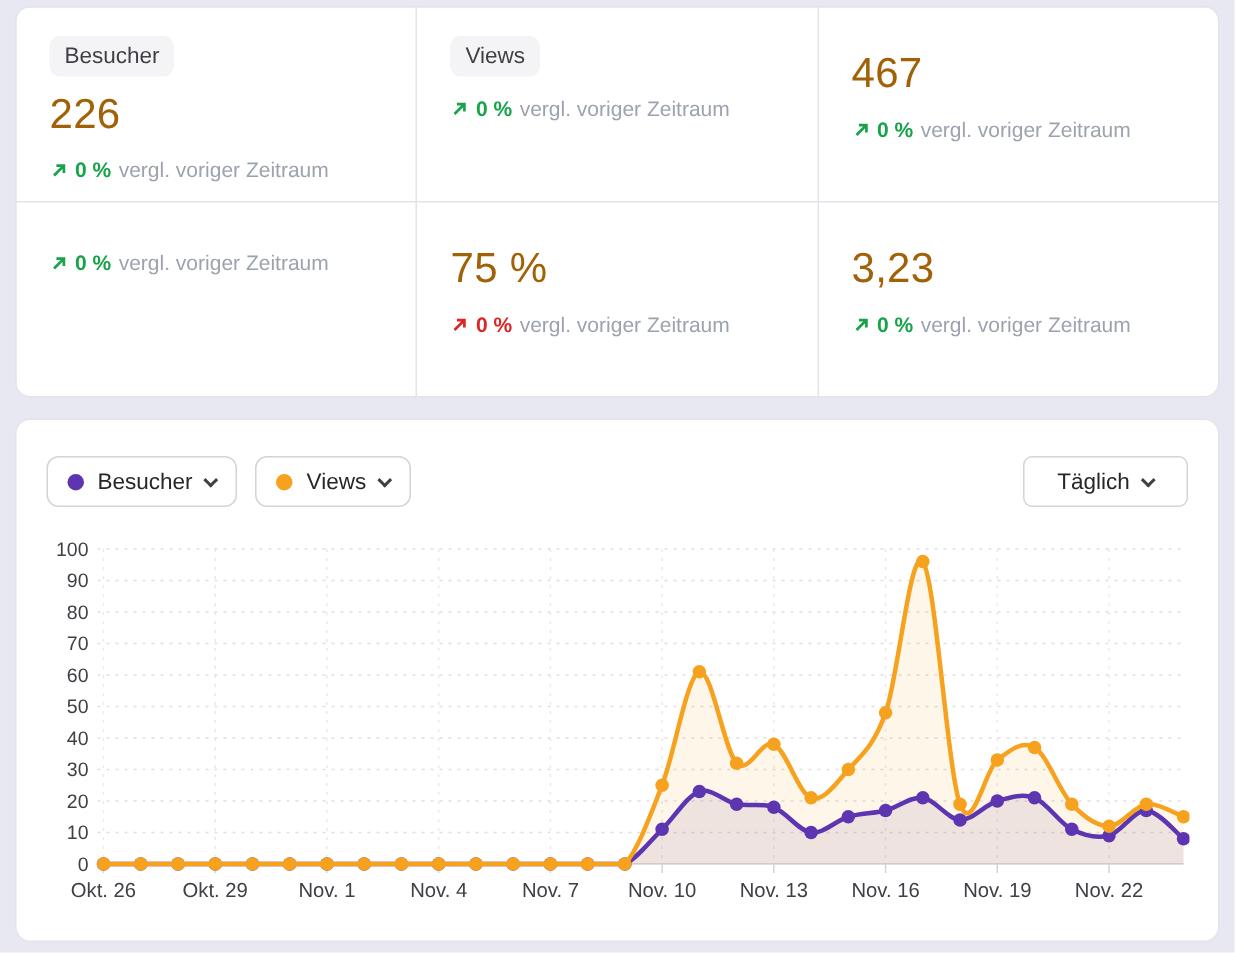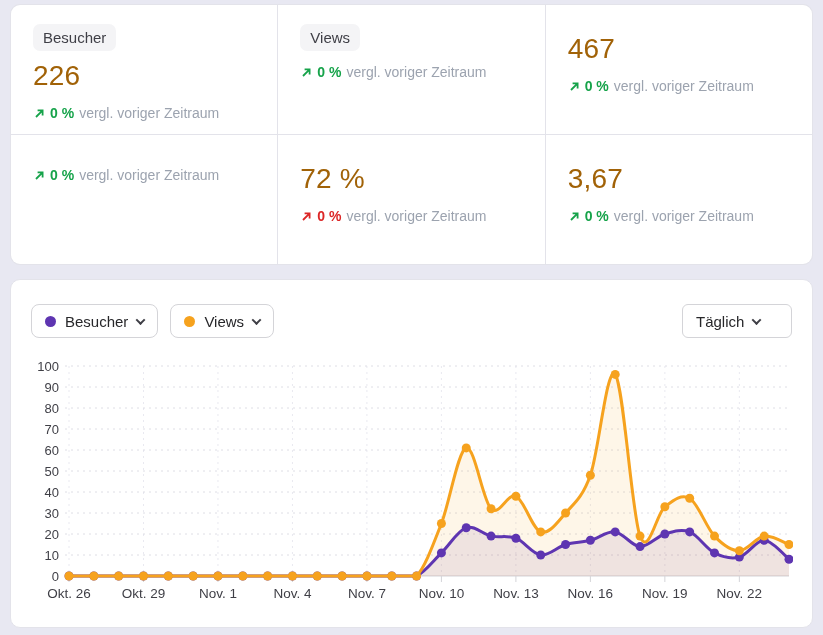--- a/index.html
+++ b/index.html
@@ -67,21 +67,21 @@
     gap: 9px;
     background: #ffffff;
     border: 1px solid #d4d4d8;
     border-radius: 8px;
     padding: 7px 13px;
     font-size: 15px;
     color: #27272a;
     cursor: pointer;
     height: 34px;
   }
-  .interval-select { width: 110px; justify-content: flex-start; border-radius: 6px; margin-left: 11px; }
+  .interval-select { width: 110px; justify-content: center; border-radius: 6px; margin-left: 11px; }
   .legend-dot { width: 11px; height: 11px; border-radius: 50%; flex: 0 0 auto; }
   .chev {
     width: 7px; height: 7px;
     border-right: 2px solid #3f3f46;
     border-bottom: 2px solid #3f3f46;
     transform: rotate(45deg) translate(-1px,-1px);
     flex: 0 0 auto;
   }
   .chart-area { margin-top: 10px; }
   svg text { font-family: "Liberation Sans", "DejaVu Sans", sans-serif; }
@@ -132,33 +132,33 @@
       <span class="trend-strong" style="color: rgb(22, 163, 74);">
           <svg width="13" height="13" viewBox="0 0 13 13" fill="none" stroke="currentColor" stroke-width="1.8">
             <path d="M3 10 L9.6 3.4 M4.6 3.4 H9.6 V8.4"></path>
           </svg>
           <span>0 %</span>
         </span>
       <span>vergl. voriger Zeitraum</span>
     </div>
   </div>
   <div class="stat-card">
-    <div class="stat-value">72 %</div>
+    <div class="stat-value">75 %</div>
     <div class="stat-trend">
       <span class="trend-strong" style="color: rgb(220, 38, 38);">
           <svg width="13" height="13" viewBox="0 0 13 13" fill="none" stroke="currentColor" stroke-width="1.8">
             <path d="M3 10 L9.6 3.4 M4.6 3.4 H9.6 V8.4"></path>
           </svg>
           <span>0 %</span>
         </span>
       <span>vergl. voriger Zeitraum</span>
     </div>
   </div>
   <div class="stat-card">
-    <div class="stat-value">3,67</div>
+    <div class="stat-value">3,23</div>
     <div class="stat-trend">
       <span class="trend-strong" style="color: rgb(22, 163, 74);">
           <svg width="13" height="13" viewBox="0 0 13 13" fill="none" stroke="currentColor" stroke-width="1.8">
             <path d="M3 10 L9.6 3.4 M4.6 3.4 H9.6 V8.4"></path>
           </svg>
           <span>0 %</span>
         </span>
       <span>vergl. voriger Zeitraum</span>
     </div>
   </div>

